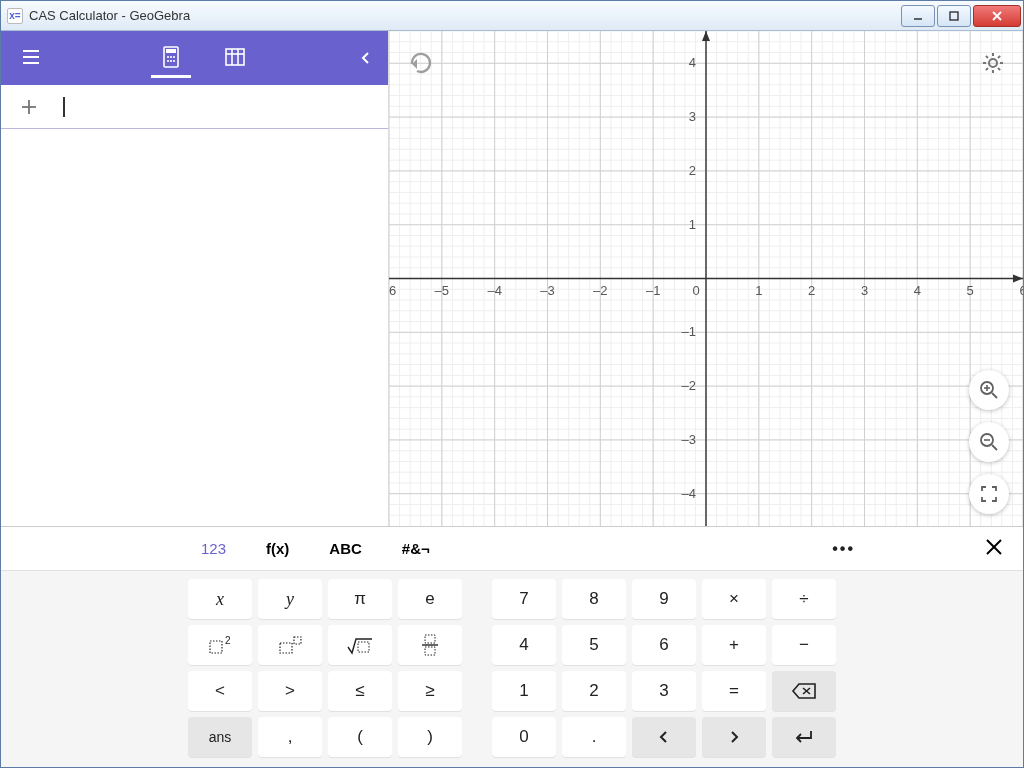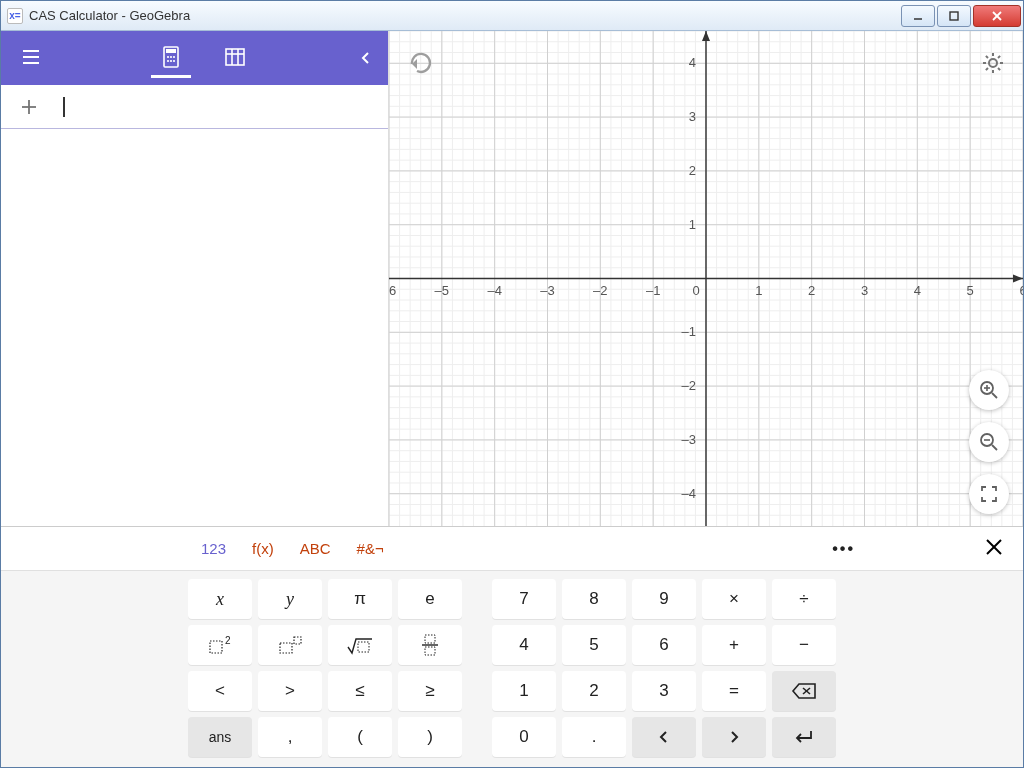--- a/index.html
+++ b/index.html
@@ -31,22 +31,22 @@
   
   .right { flex:1; position:relative; background:#fff; }
   .graph { position:absolute; inset:0; }
   .undo { position:absolute; left:14px; top:16px; width:32px; height:32px; display:flex;align-items:center;justify-content:center; color:#9e9e9e; }
   .gear { position:absolute; right:14px; top:16px; width:32px; height:32px; display:flex;align-items:center;justify-content:center; color:#757575; }
   .zoom-stack { position:absolute; right:14px; bottom:12px; display:flex; flex-direction:column; gap:12px; }
   .zoom-btn { width:40px; height:40px; border-radius:50%; background:#fff; box-shadow:0 1px 4px rgba(0,0,0,0.25); display:flex;align-items:center;justify-content:center; color:#616161; }
   
   .kbd { flex: 0 0 232px; border-top:1px solid #ccc; background:#f5f5f5; display:flex; flex-direction:column; }
   .kbd-tabs { height:44px; display:flex; align-items:center; justify-content:space-between; padding:0 20px; background:#fff; border-bottom:1px solid #e0e0e0; }
-  .kbd-tabs-left { display:flex; gap:26px; margin-left:180px; }
-  .kbd-tab { font-size:15px; color:#c2410c; }
+  .kbd-tabs-left { display:flex; gap:40px; margin-left:180px; }
+  .kbd-tab { font-size:15px; color:#000000;font-weight:bold; }
   .kbd-tab.active { color:#6861ce; font-weight:500; }
   .kbd-right-ctrl { display:flex; gap:130px; align-items:center; color:#222; }
   .kbd-grid-wrap { flex:1; display:flex; align-items:center; justify-content:center; gap:30px; padding:8px 0 10px; }
   .kcol { display:grid; grid-template-columns: repeat(4, 64px); grid-auto-rows: 40px; gap:6px; }
   .kcol.five { grid-template-columns: repeat(5, 64px); }
   .kbtn { background:#fff; border-radius:4px; display:flex;align-items:center;justify-content:center; font-size:17px; color:#222; box-shadow:0 1px 0 rgba(0,0,0,0.08); }
   .kbtn.gray { background:#e6e6e6; }
   .kbtn .it { font-style:italic; font-family: "Times New Roman", serif; font-size:18px; }
   
   .grid-svg line.minor { stroke:#eee; stroke-width:1; }

